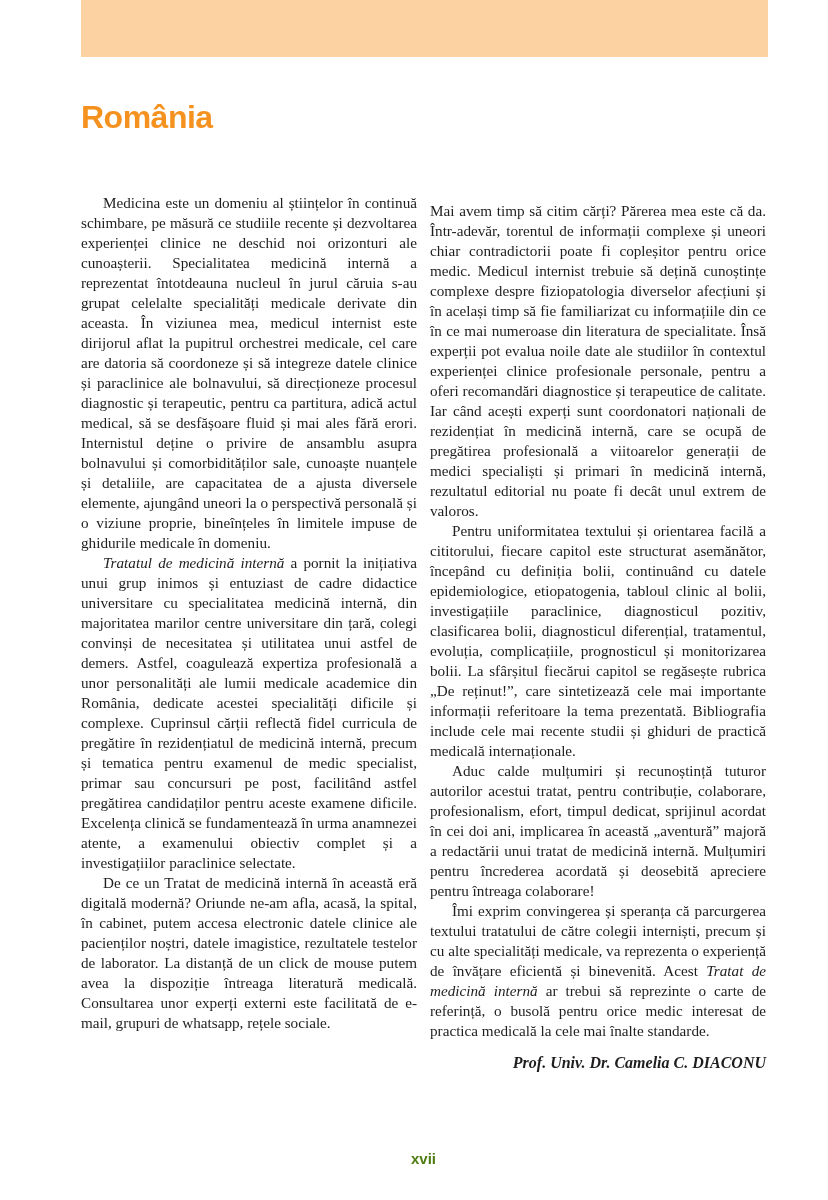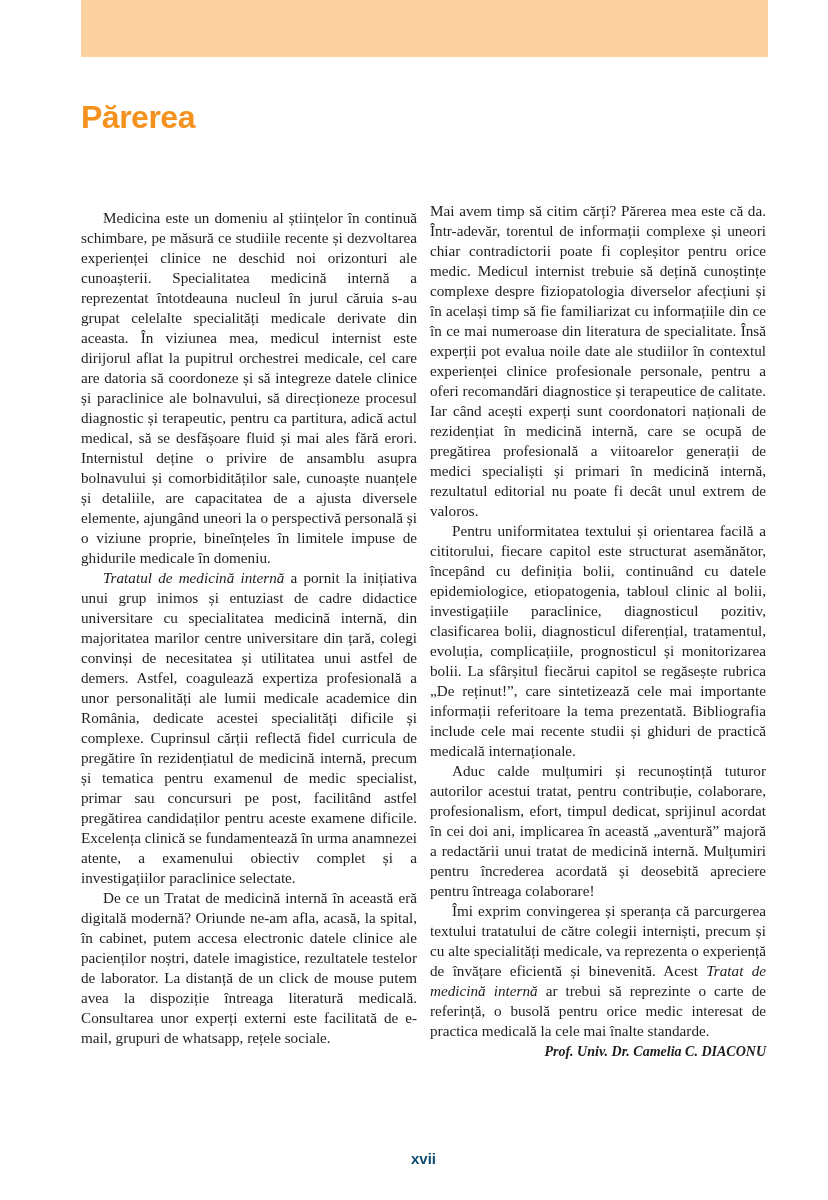--- a/index.html
+++ b/index.html
@@ -25,52 +25,52 @@
     position:absolute;left:81px;top:99px;margin:0;
     font-family:"Liberation Sans", sans-serif;
     font-weight:bold;
     font-size:32px;line-height:36px;
     letter-spacing:-0.5px;
     color:var(--accent);
   }
   .columns{
     position:absolute;left:81px;top:193px;
     width:685px;
-    display:flex;gap:13px;align-items:center;
+    display:flex;gap:13px;
   }
   .col{
     width:336px;
     font-size:15.2px;line-height:20px;
     text-align:justify;
   }
   .col p{
     margin:0;
     text-indent:22px;
   }
   .col p.noindent{text-indent:0;margin-top:8px;}
   .signature{
     text-align:right;
     font-weight:bold;font-style:italic;
-    font-size:14px;line-height:20px;
-    margin-top:1px;
+    font-size:16px;line-height:20px;
+    margin-top:12px;
   }
   .page-number{
     position:absolute;left:81px;top:1150px;
     width:685px;text-align:center;
     font-family:"Liberation Sans", sans-serif;
     font-weight:bold;font-size:15px;
-    color:#0c4a6e;
+    color:#4d7c0f;
   }
 </style>
 </head>
 <body>
 
 <div class="band"></div>
 
-<h1 class="page-title">Părerea</h1>
+<h1 class="page-title">România</h1>
 
 <div class="columns">
   <div class="col" id="left-col">
       <p><span>Medicina este un domeniu al științelor în continuă schimbare, pe măsură ce studiile recente și dezvoltarea experienței clinice ne deschid noi orizonturi ale cunoașterii. Specialitatea medicină internă a reprezentat întotdeauna nucleul în jurul căruia s-au grupat celelalte specialități medicale derivate din aceasta. În viziunea mea, medicul internist este dirijorul aflat la pupitrul orchestrei medicale, cel care are datoria să coordoneze și să integreze datele clinice și paraclinice ale bolnavului, să direcționeze procesul diagnostic și terapeutic, pentru ca partitura, adică actul medical, să se desfășoare fluid și mai ales fără erori. Internistul deține o privire de ansamblu asupra bolnavului și comorbidităților sale, cunoaște nuanțele și detaliile, are capacitatea de a ajusta diversele elemente, ajungând uneori la o perspectivă personală și o viziune proprie, bineînțeles în limitele impuse de ghidurile medicale în domeniu.</span></p>
       <p><span style="font-style: italic;">Tratatul de medicină internă</span><span> a pornit la inițiativa unui grup inimos și entuziast de cadre didactice universitare cu specialitatea medicină internă, din majoritatea marilor centre universitare din țară, colegi convinși de necesitatea și utilitatea unui astfel de demers. Astfel, coagulează expertiza profesională a unor personalități ale lumii medicale academice din România, dedicate acestei specialități dificile și complexe. Cuprinsul cărții reflectă fidel curricula de pregătire în rezidențiatul de medicină internă, precum și tematica pentru examenul de medic specialist, primar sau concursuri pe post, facilitând astfel pregătirea candidaților pentru aceste examene dificile. Excelența clinică se fundamentează în urma anamnezei atente, a examenului obiectiv complet și a investigațiilor paraclinice selectate.</span></p>
       <p><span>De ce un Tratat de medicină internă în această eră digitală modernă? Oriunde ne-am afla, acasă, la spital, în cabinet, putem accesa electronic datele clinice ale pacienților noștri, datele imagistice, rezultatele testelor de laborator. La distanță de un click de mouse putem avea la dispoziție întreaga literatură medicală. Consultarea unor experți externi este facilitată de e-mail, grupuri de whatsapp, rețele sociale.</span></p>
     </div>
   <div class="col" id="right-col">
   <p class="noindent"><span>Mai avem timp să citim cărți? Părerea mea este că da. Într-adevăr, torentul de informații complexe și uneori chiar contradictorii poate fi copleșitor pentru orice medic. Medicul internist trebuie să dețină cunoștințe complexe despre fiziopatologia diverselor afecțiuni și în același timp să fie familiarizat cu informațiile din ce în ce mai numeroase din literatura de specialitate. Însă experții pot evalua noile date ale studiilor în contextul experienței clinice profesionale personale, pentru a oferi recomandări diagnostice și terapeutice de calitate. Iar când acești experți sunt coordonatori naționali de rezidențiat în medicină internă, care se ocupă de pregătirea profesională a viitoarelor generații de medici specialiști și primari în medicină internă, rezultatul editorial nu poate fi decât unul extrem de valoros.</span></p>
       <p><span>Pentru uniformitatea textului și orientarea facilă a cititorului, fiecare capitol este structurat asemănător, începând cu definiția bolii, continuând cu datele epidemiologice, etiopatogenia, tabloul clinic al bolii, investigațiile paraclinice, diagnosticul pozitiv, clasificarea bolii, diagnosticul diferențial, tratamentul, evoluția, complicațiile, prognosticul și monitorizarea bolii. La sfârșitul fiecărui capitol se regăsește rubrica „De reținut!”, care sintetizează cele mai importante informații referitoare la tema prezentată. Bibliografia include cele mai recente studii și ghiduri de practică medicală internaționale.</span></p>

